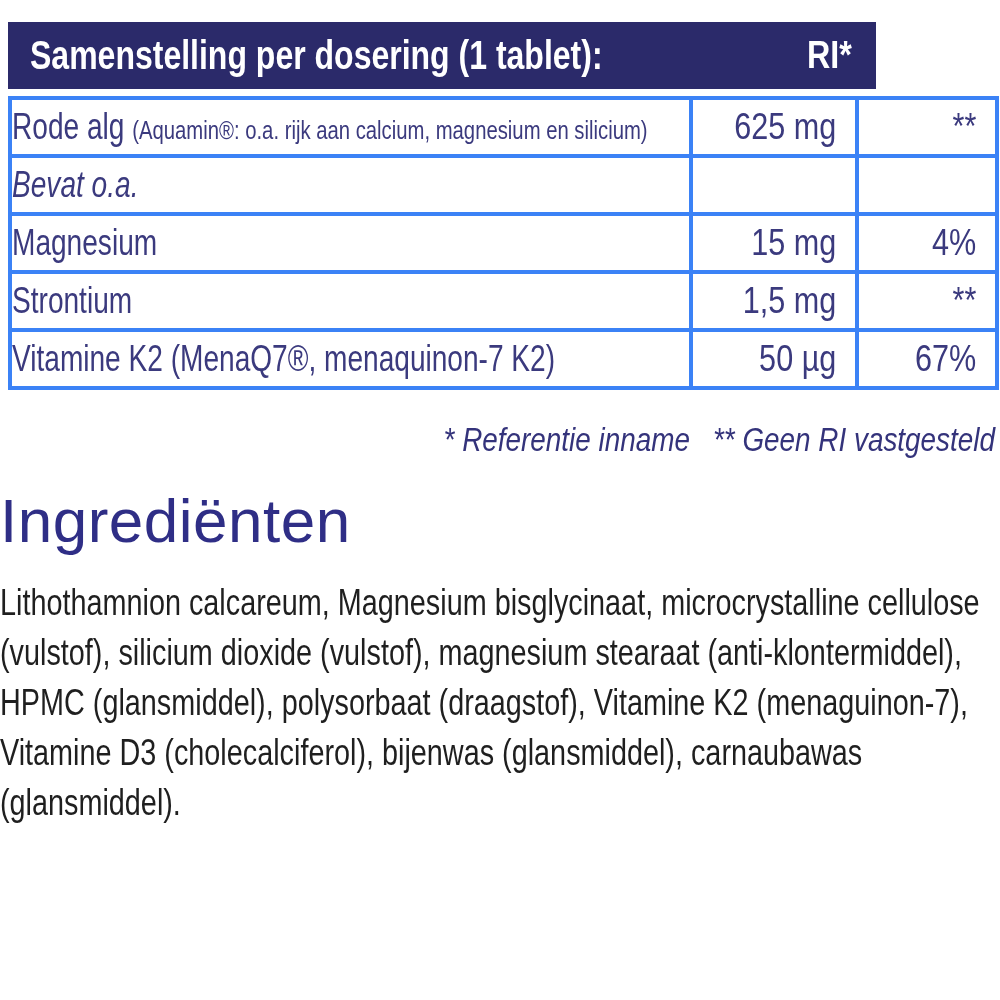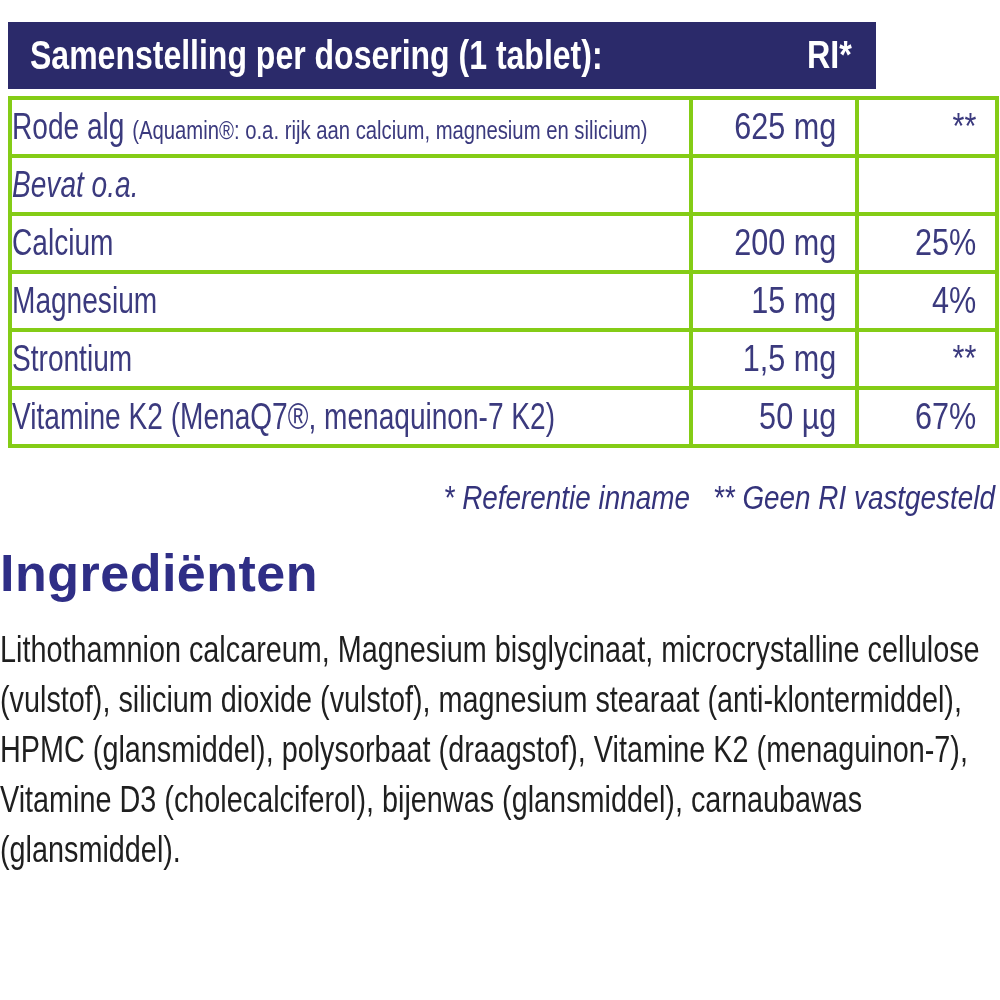--- a/index.html
+++ b/index.html
@@ -42,21 +42,21 @@
     white-space: nowrap;
     transform: scaleX(0.85);
     transform-origin: right center;
   }
   table.comp {
     border-collapse: collapse;
     width: 987px;
     table-layout: fixed;
   }
   table.comp td {
-    border: 4px solid #84cc16;
+    border: 4px solid #3b82f6;
     height: 54px;
     vertical-align: middle;
     padding: 0;
     overflow: hidden;
   }
   td.name-cell { padding-left: 22px; }
   .namewrap {
     white-space: nowrap;
     transform: scaleX(0.78);
     transform-origin: left center;
@@ -85,22 +85,22 @@
     font-style: italic;
     font-size: 34px;
     color: #34337B;
     white-space: nowrap;
   }
   .footnote .second { margin-left: 28px; }
 
   
   .ingredients-heading {
     margin: 26px 0 0 0;
-    font-size: 52px;
-    font-weight: bold;
+    font-size: 62px;
+    font-weight: normal;
     color: #2F2E86;
     letter-spacing: 0.5px;
   }
   .ingredients-text {
     margin-top: 22px;
     width: 1245px;
     transform: scaleX(0.80);
     transform-origin: left top;
     font-size: 36px;
     line-height: 50px;
@@ -139,31 +139,20 @@
           </td>
         <td>
             <div class="numwrap"></div>
           </td>
         <td>
             <div class="numwrap"></div>
           </td>
       </tr>
       <tr>
         <td class="name-cell">
-            <div class="namewrap"><span>Calcium</span><span class="detail"></span></div>
-          </td>
-        <td>
-            <div class="numwrap">200 mg</div>
-          </td>
-        <td>
-            <div class="numwrap">25%</div>
-          </td>
-      </tr>
-      <tr>
-        <td class="name-cell">
             <div class="namewrap"><span>Magnesium</span><span class="detail"></span></div>
           </td>
         <td>
             <div class="numwrap">15 mg</div>
           </td>
         <td>
             <div class="numwrap">4%</div>
           </td>
       </tr>
       <tr>

